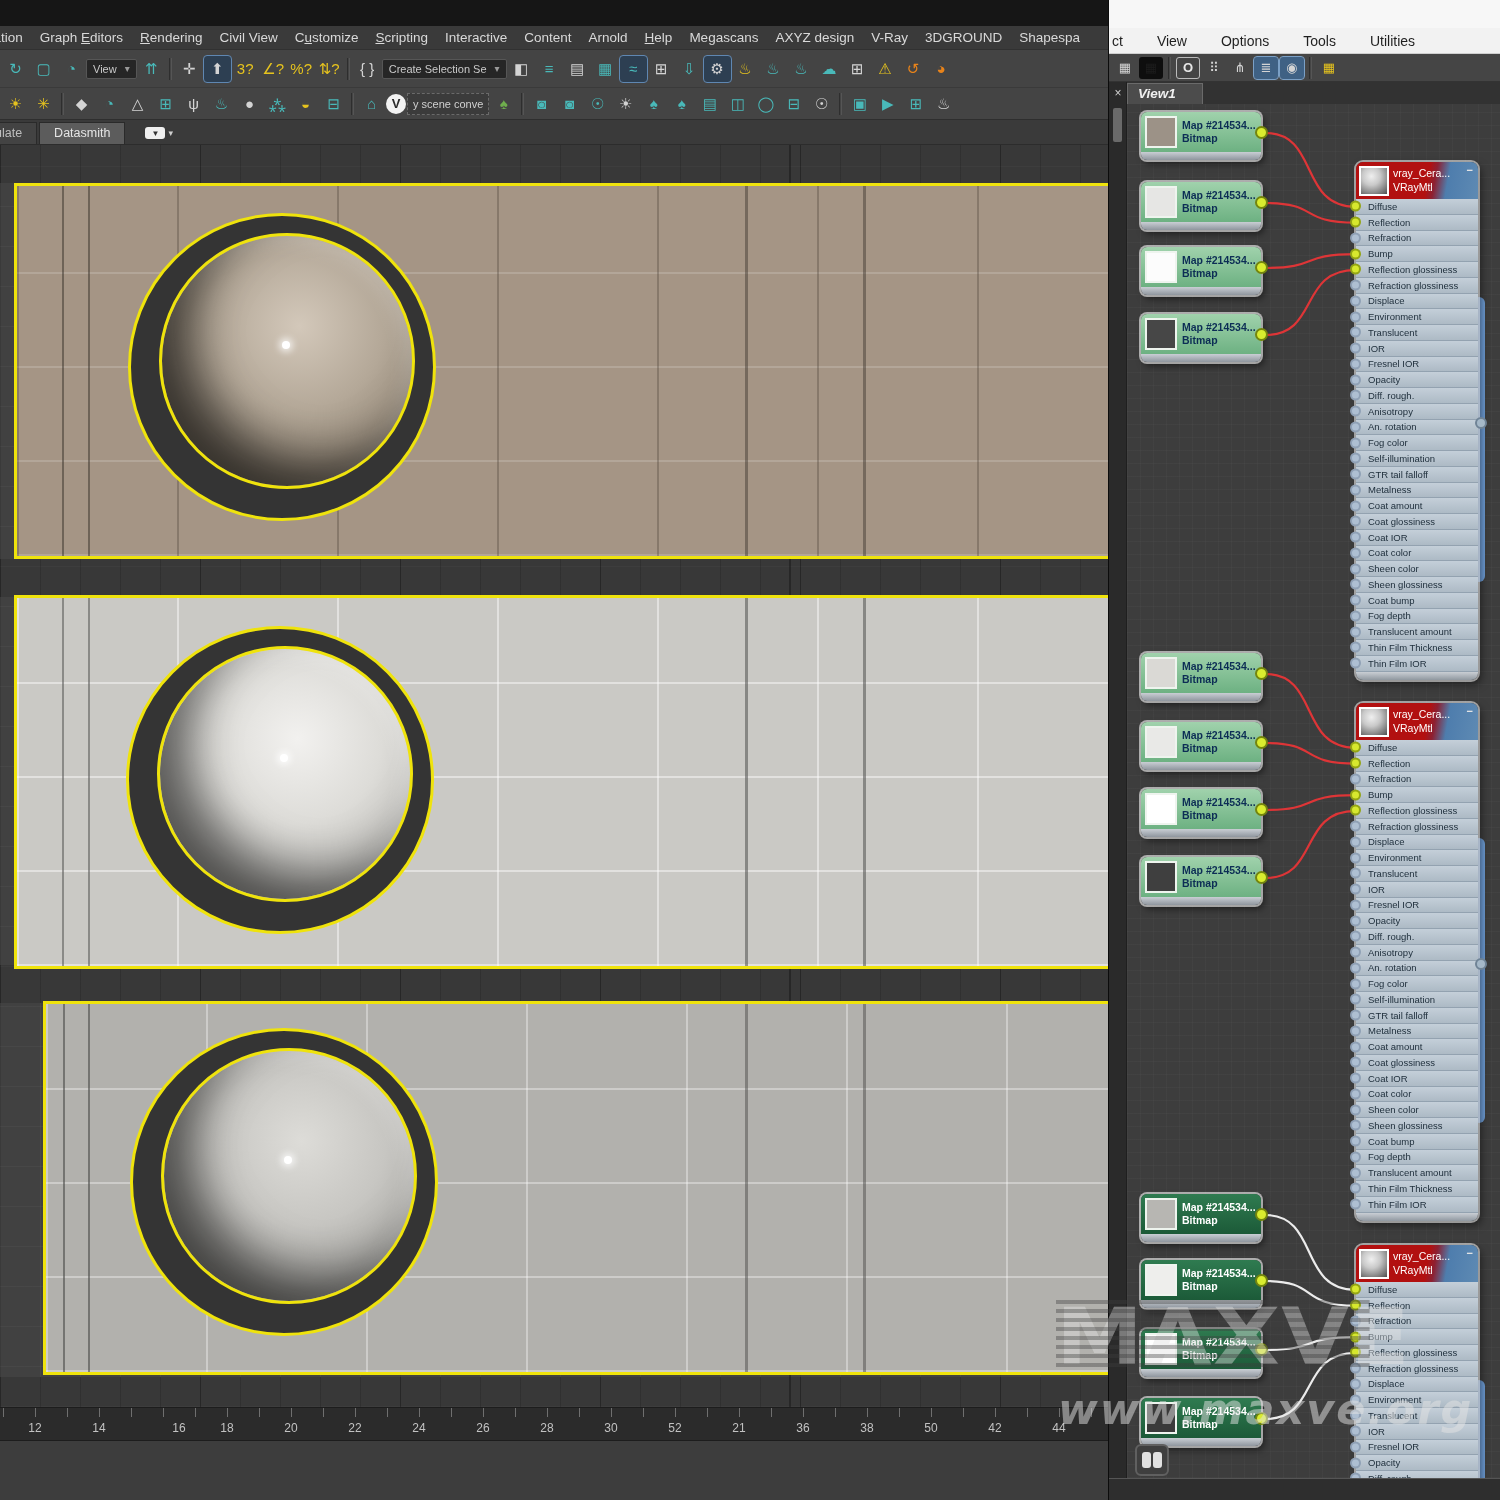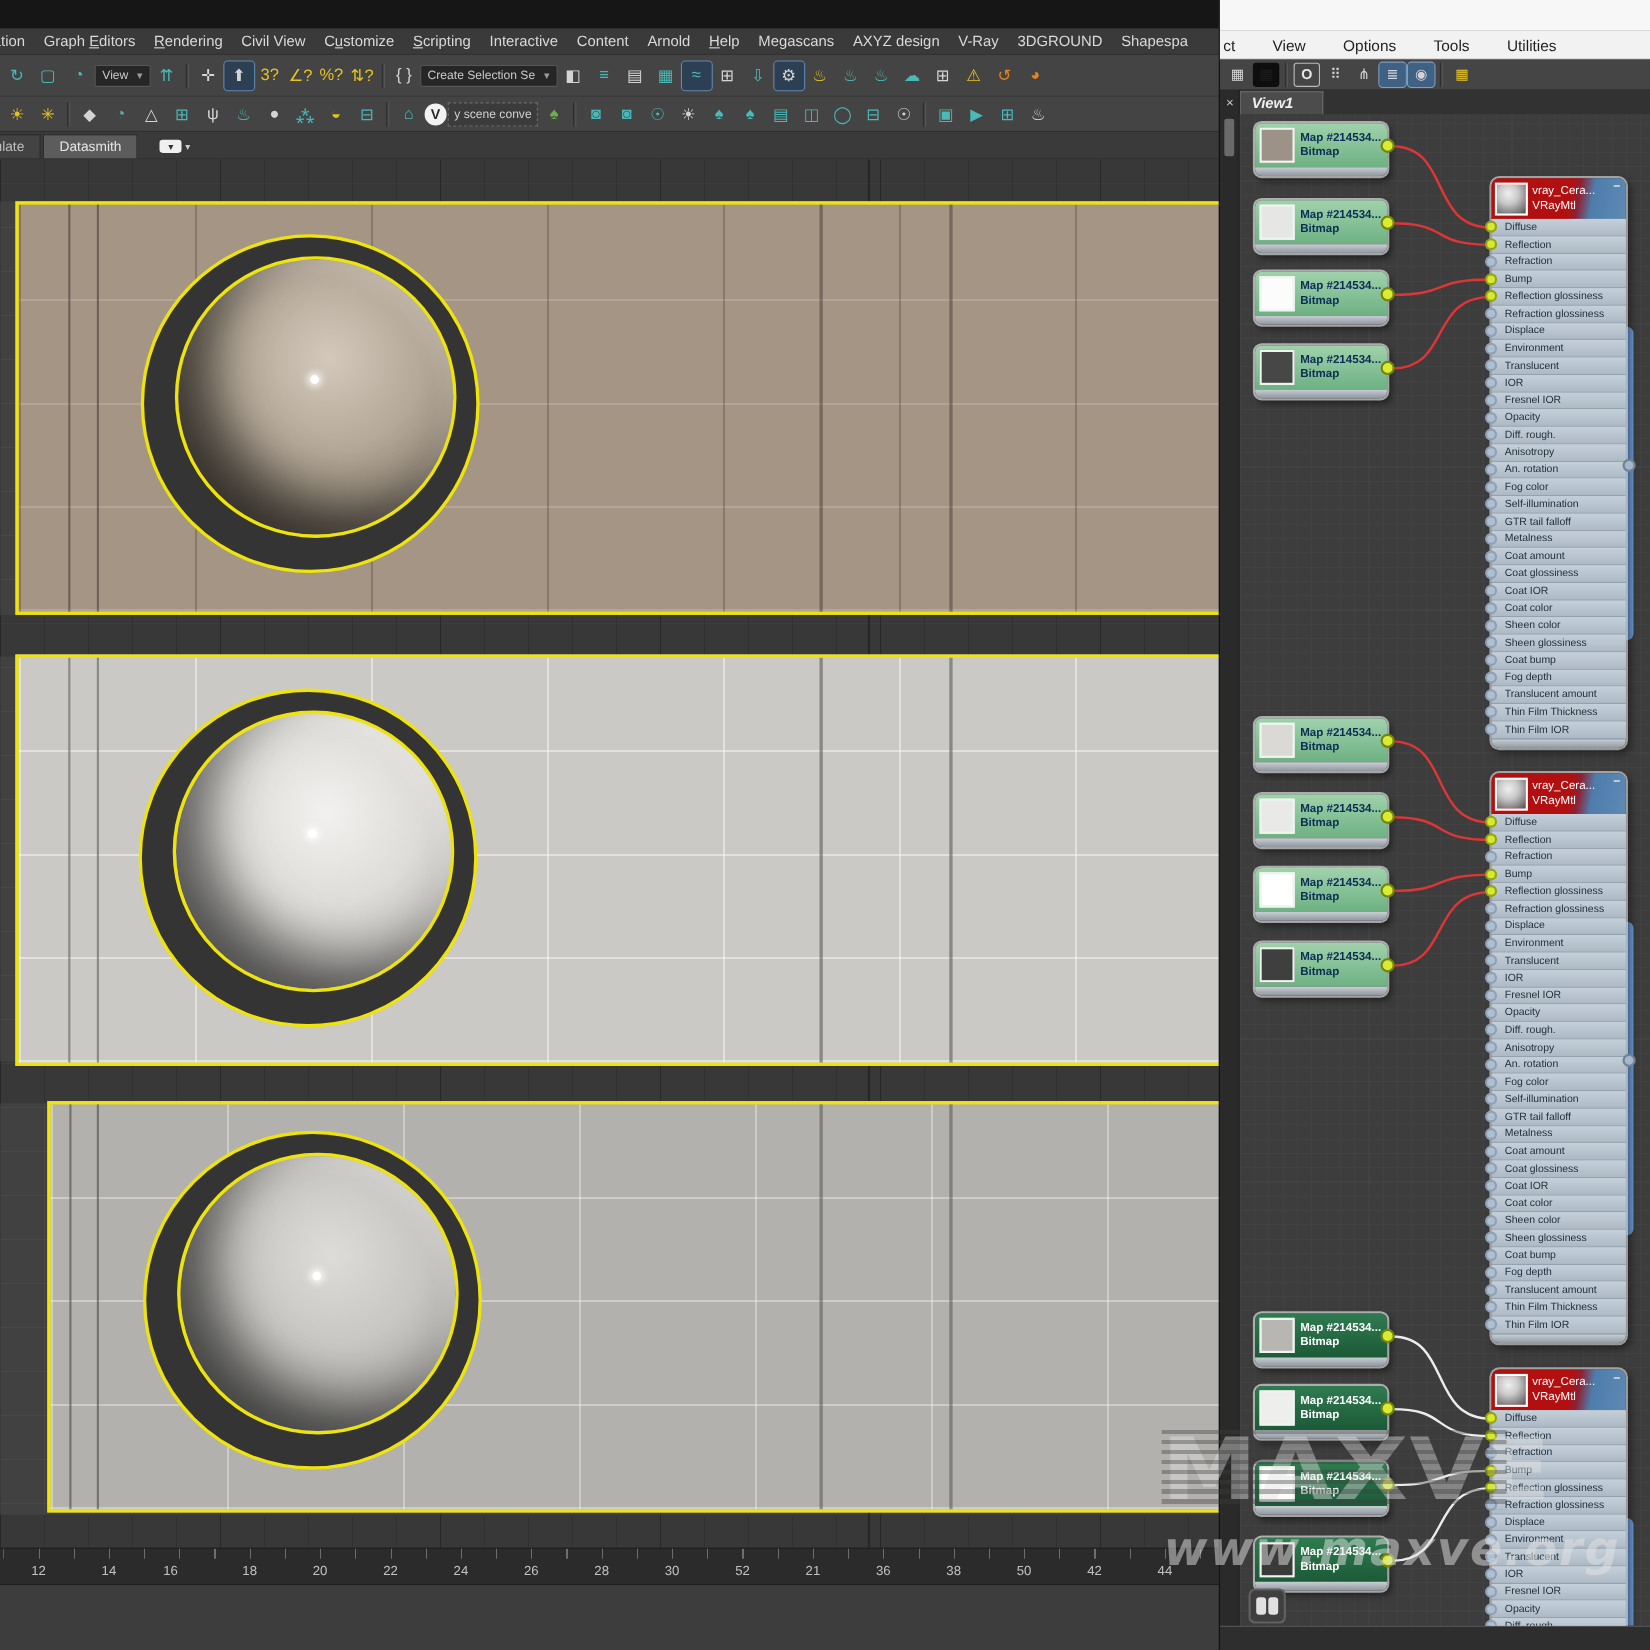--- a/index.html
+++ b/index.html
@@ -325,21 +325,21 @@
         <div class="spec"></div>
       </div>
     </div>
   </div>
 </div>
 
 <div class="abs" id="ruler">
   <div class="ticks"></div>
 <span class="rnum" style="left: 35px;">12</span>
     <span class="rnum" style="left: 99px;">14</span>
-    <span class="rnum" style="left: 155px;">16</span>
+    <span class="rnum" style="left: 179px;">16</span>
     <span class="rnum" style="left: 227px;">18</span>
     <span class="rnum" style="left: 291px;">20</span>
     <span class="rnum" style="left: 355px;">22</span>
     <span class="rnum" style="left: 419px;">24</span>
     <span class="rnum" style="left: 483px;">26</span>
     <span class="rnum" style="left: 547px;">28</span>
     <span class="rnum" style="left: 611px;">30</span>
     <span class="rnum" style="left: 675px;">52</span>
     <span class="rnum" style="left: 739px;">21</span>
     <span class="rnum" style="left: 803px;">36</span>

